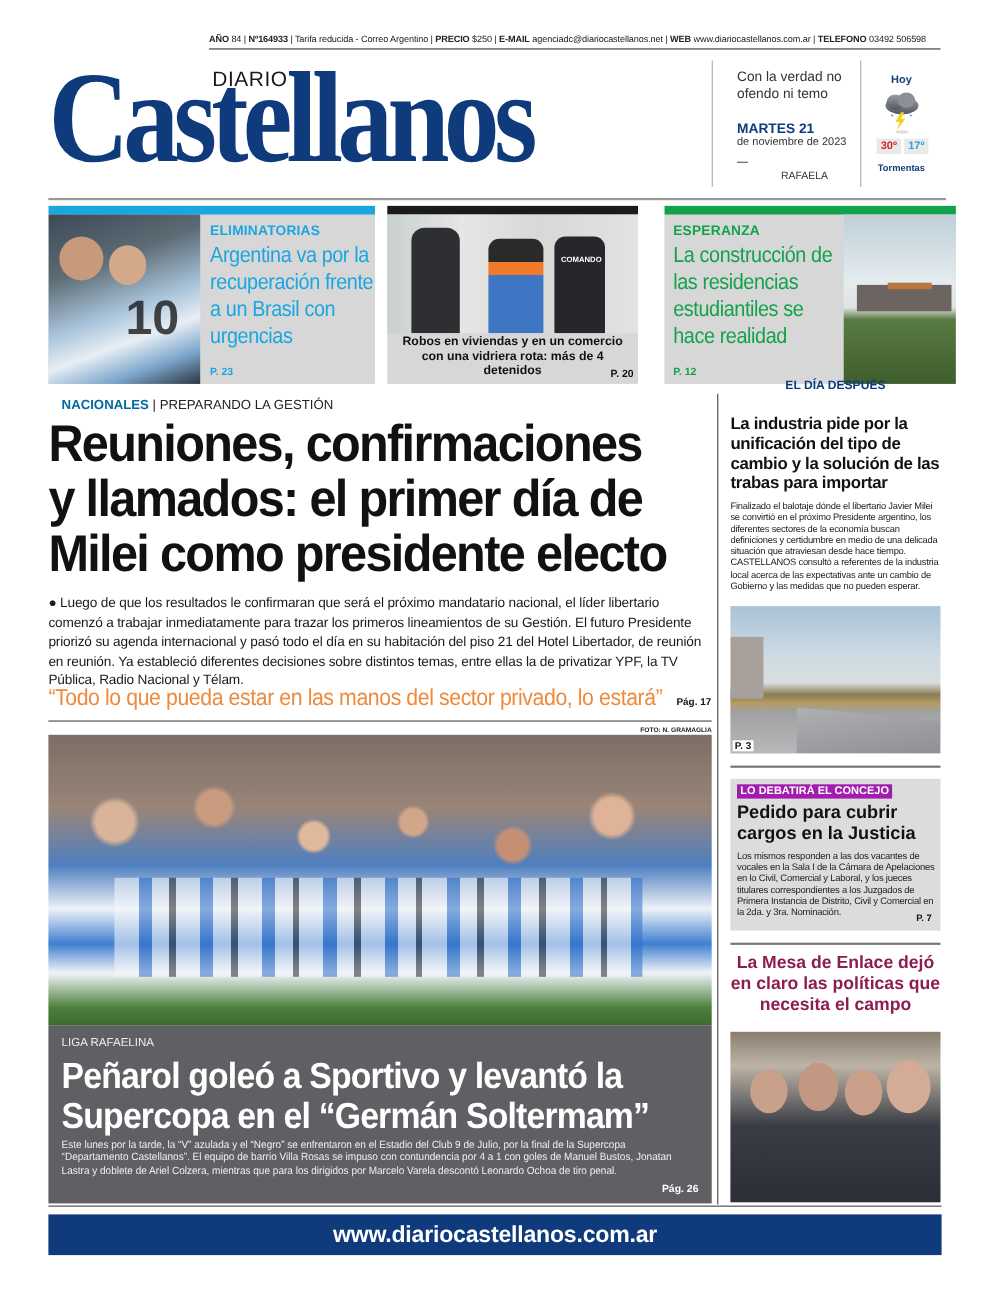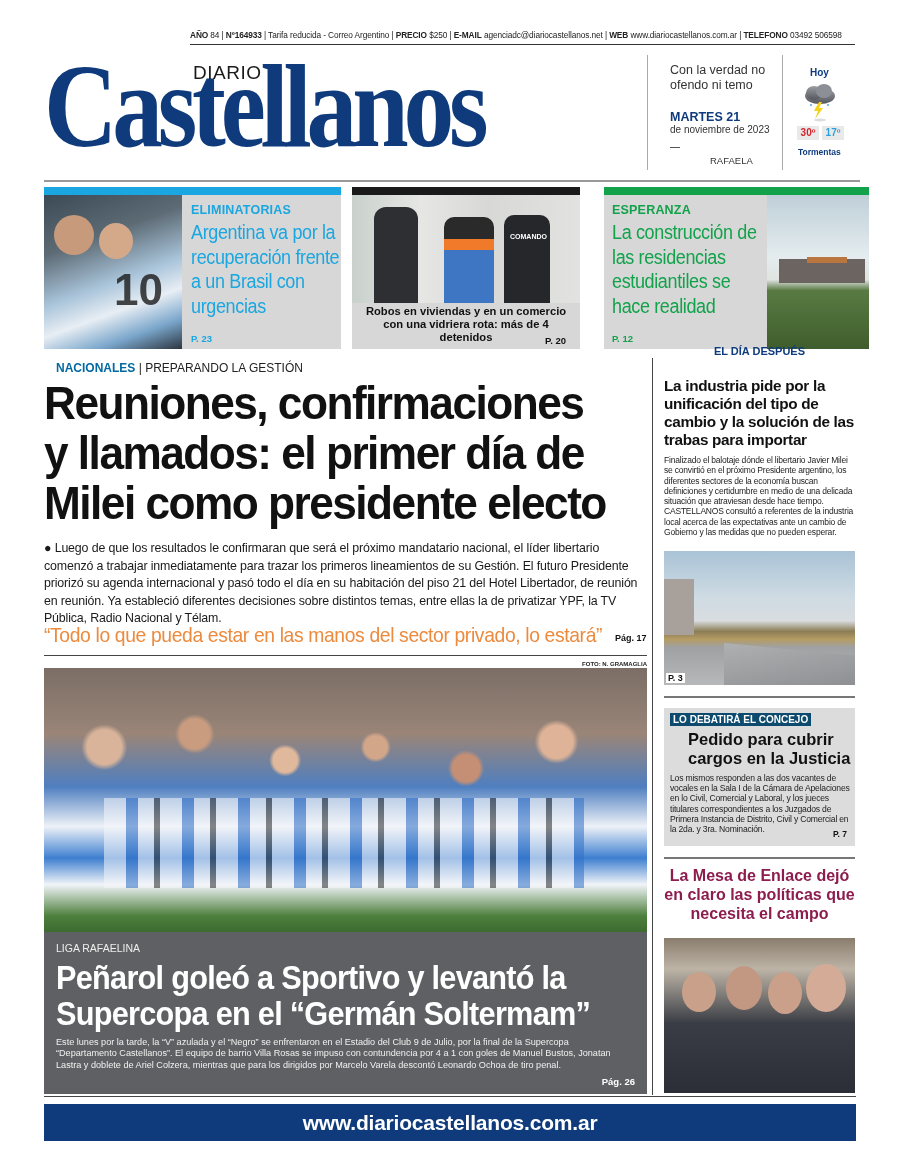--- a/index.html
+++ b/index.html
@@ -59,22 +59,22 @@
   .col-vline { left: 652px; top: 358px; width: 1px; height: 737px; background: #444; }
 
   
   .rc { left: 664px; width: 191px; }
   .dd-kicker { top: 345px; font-weight: 700; font-size: 11px; color: #0f3b7d; text-align: center; }
   .dd-head { top: 377px; font-weight: 700; font-size: 15.3px; line-height: 18px; color: #111; letter-spacing: -0.3px; }
   .dd-body { top: 455px; font-size: 8.5px; line-height: 10.3px; color: #222; letter-spacing: -0.2px; }
   .road-photo { left: 664px; top: 551px; width: 191px; height: 134px; overflow: hidden; }
   .rc-rule { left: 664px; width: 191px; height: 2px; background: #777; }
   .concejo-box { left: 664px; top: 708px; width: 191px; height: 138px; background: #dcdcdc; }
-  .cj-kicker { position: absolute; left: 6px; top: 5px; background: #0c4a6e; color: #fff; font-size: 10px; font-weight: 700; padding: 1px 3px; }
-  .cj-head { position: absolute; left: 6px; top: 22px; font-weight: 700; font-size: 16.5px; line-height: 19px; color: #111; margin-left: 18px; }
+  .cj-kicker { position: absolute; left: 6px; top: 5px; background: #a21caf; color: #fff; font-size: 10px; font-weight: 700; padding: 1px 3px; }
+  .cj-head { position: absolute; left: 6px; top: 22px; font-weight: 700; font-size: 16.5px; line-height: 19px; color: #111; }
   .cj-body { position: absolute; left: 6px; top: 65px; width: 180px; font-size: 8.6px; line-height: 10.2px; color: #222; letter-spacing: -0.2px; }
   .cj-pg { position: absolute; right: 8px; bottom: 7px; font-size: 8.5px; font-weight: 700; }
   .mesa-head { left: 664px; top: 866px; width: 191px; font-weight: 700; font-size: 16px; line-height: 19px; color: #8c1d4e; text-align: center; }
   .mesa-pg { left: 820px; top: 976px; font-size: 8px; font-weight: 700; color: #8c1d4e; width: 35px; text-align: right; }
   .mesa-photo { left: 664px; top: 938px; width: 191px; height: 155px; overflow: hidden; }
 
   .bottom-rule { left: 44px; top: 1096px; width: 812px; height: 1px; background: #444; }
   .footer { left: 44px; top: 1104px; width: 812px; height: 37px; background: #0f3b7d; color: #fff; font-weight: 700; font-size: 21px; text-align: center; line-height: 37px; letter-spacing: -0.2px; }
 </style>
 </head>
@@ -145,21 +145,21 @@
 <div class="abs teaser" style="left:352px; width:228px;">
   <div class="t-bar" style="background:#1a1a1a;"></div>
   <div class="photo" style="left:0; top:8px; width:228px; height:108px; background:linear-gradient(90deg,#c9d1cc 0%,#e6e6e4 30%,#d8d8d6 60%,#e2e2e0 100%);">
     <div style="position:absolute;left:22px;top:12px;width:44px;height:96px;background:#2d2f33;border-radius:12px 12px 0 0;"></div>
     <div style="position:absolute;left:92px;top:22px;width:50px;height:86px;background:linear-gradient(180deg,#2a2a2a 0 25%,#f07a2a 25% 38%,#3f76c4 38% 100%);border-radius:10px 10px 0 0;"></div>
     <div style="position:absolute;left:152px;top:20px;width:46px;height:88px;background:#25272b;border-radius:10px 10px 0 0;">
       <div style="position:absolute;left:6px;top:18px;font-size:7px;color:#fff;font-weight:700;">COMANDO</div>
     </div>
   </div>
   <div style="position:absolute;left:4px;top:118px;width:220px;text-align:center;font-weight:700;font-size:11.2px;line-height:13px;color:#111;">Robos en viviendas y en un comercio con una vidriera rota: más de 4 detenidos</div>
-  <div class="pg" style="right:14px; top:148px; color:#111;margin-left:20px;">P. 20</div>
+  <div class="pg" style="right:4px; top:148px; color:#111;margin-left:20px;">P. 20</div>
 </div>
 
 <div class="abs teaser" style="left:604px; width:265px;">
   <div class="t-bar" style="background:#12a24b;"></div>
   <div class="kicker" style="left:8px; top:16px; color:#12a24b;">ESPERANZA</div>
   <div class="t-head" style="left:8px; top:33px; width:170px; color:#12a24b;">La construcción de las residencias estudiantiles se hace realidad</div>
   <div class="pg" style="left:8px; top:146px; color:#12a24b;">P. 12</div>
   <div class="photo" style="left:163px; top:8px; width:102px; height:154px; background:linear-gradient(180deg,#bfcfd8 0%,#e4ecef 40%,#dfe4e0 55%,#5a7a43 62%,#3e5d2c 100%);">
     <div style="position:absolute;left:12px;top:64px;width:86px;height:24px;background:#6b6460;"></div>
     <div style="position:absolute;left:40px;top:62px;width:40px;height:6px;background:#b9773f;"></div>

